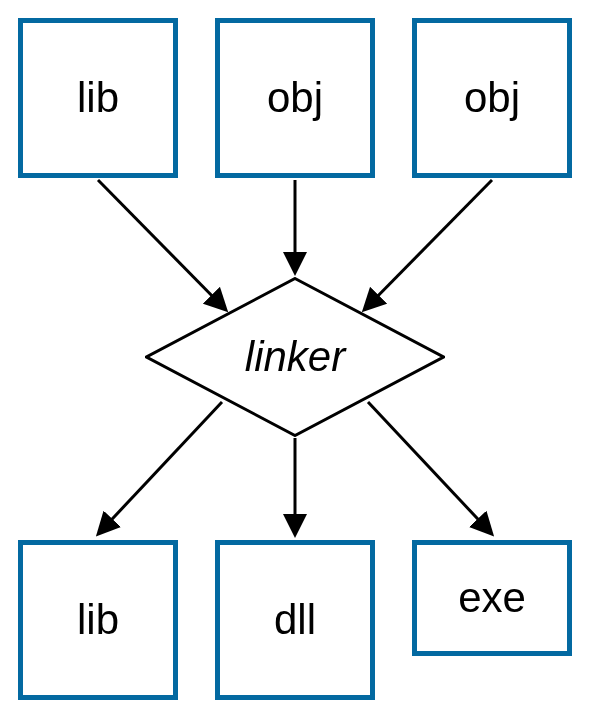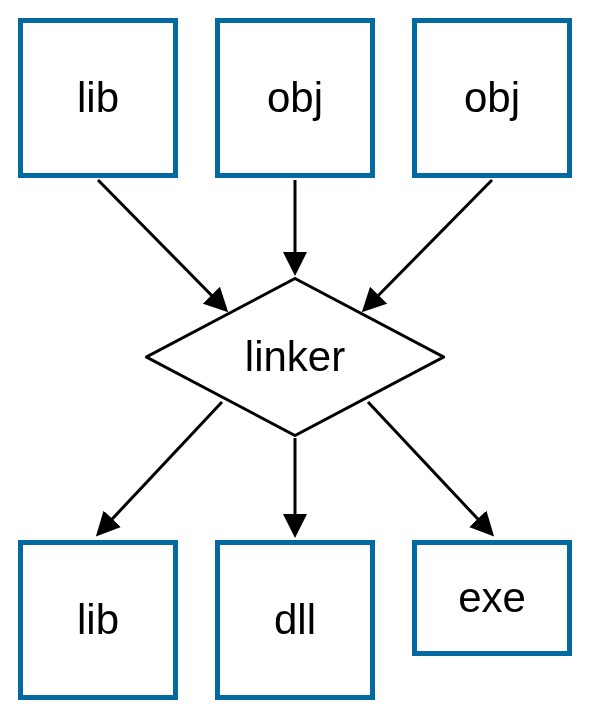--- a/index.html
+++ b/index.html
@@ -18,20 +18,21 @@
       align-items: center;
       justify-content: center;
       font-size: 42px;
     }
     .diamond {
       position: absolute;
       display: flex;
       align-items: center;
       justify-content: center;
       font-size: 42px;
+      font-style: italic;
     }
     .diamond svg {
       position: absolute;
       top: 0;
       left: 0;
     }
     .diamond-label {
       position: relative;
       z-index: 1;
     }

